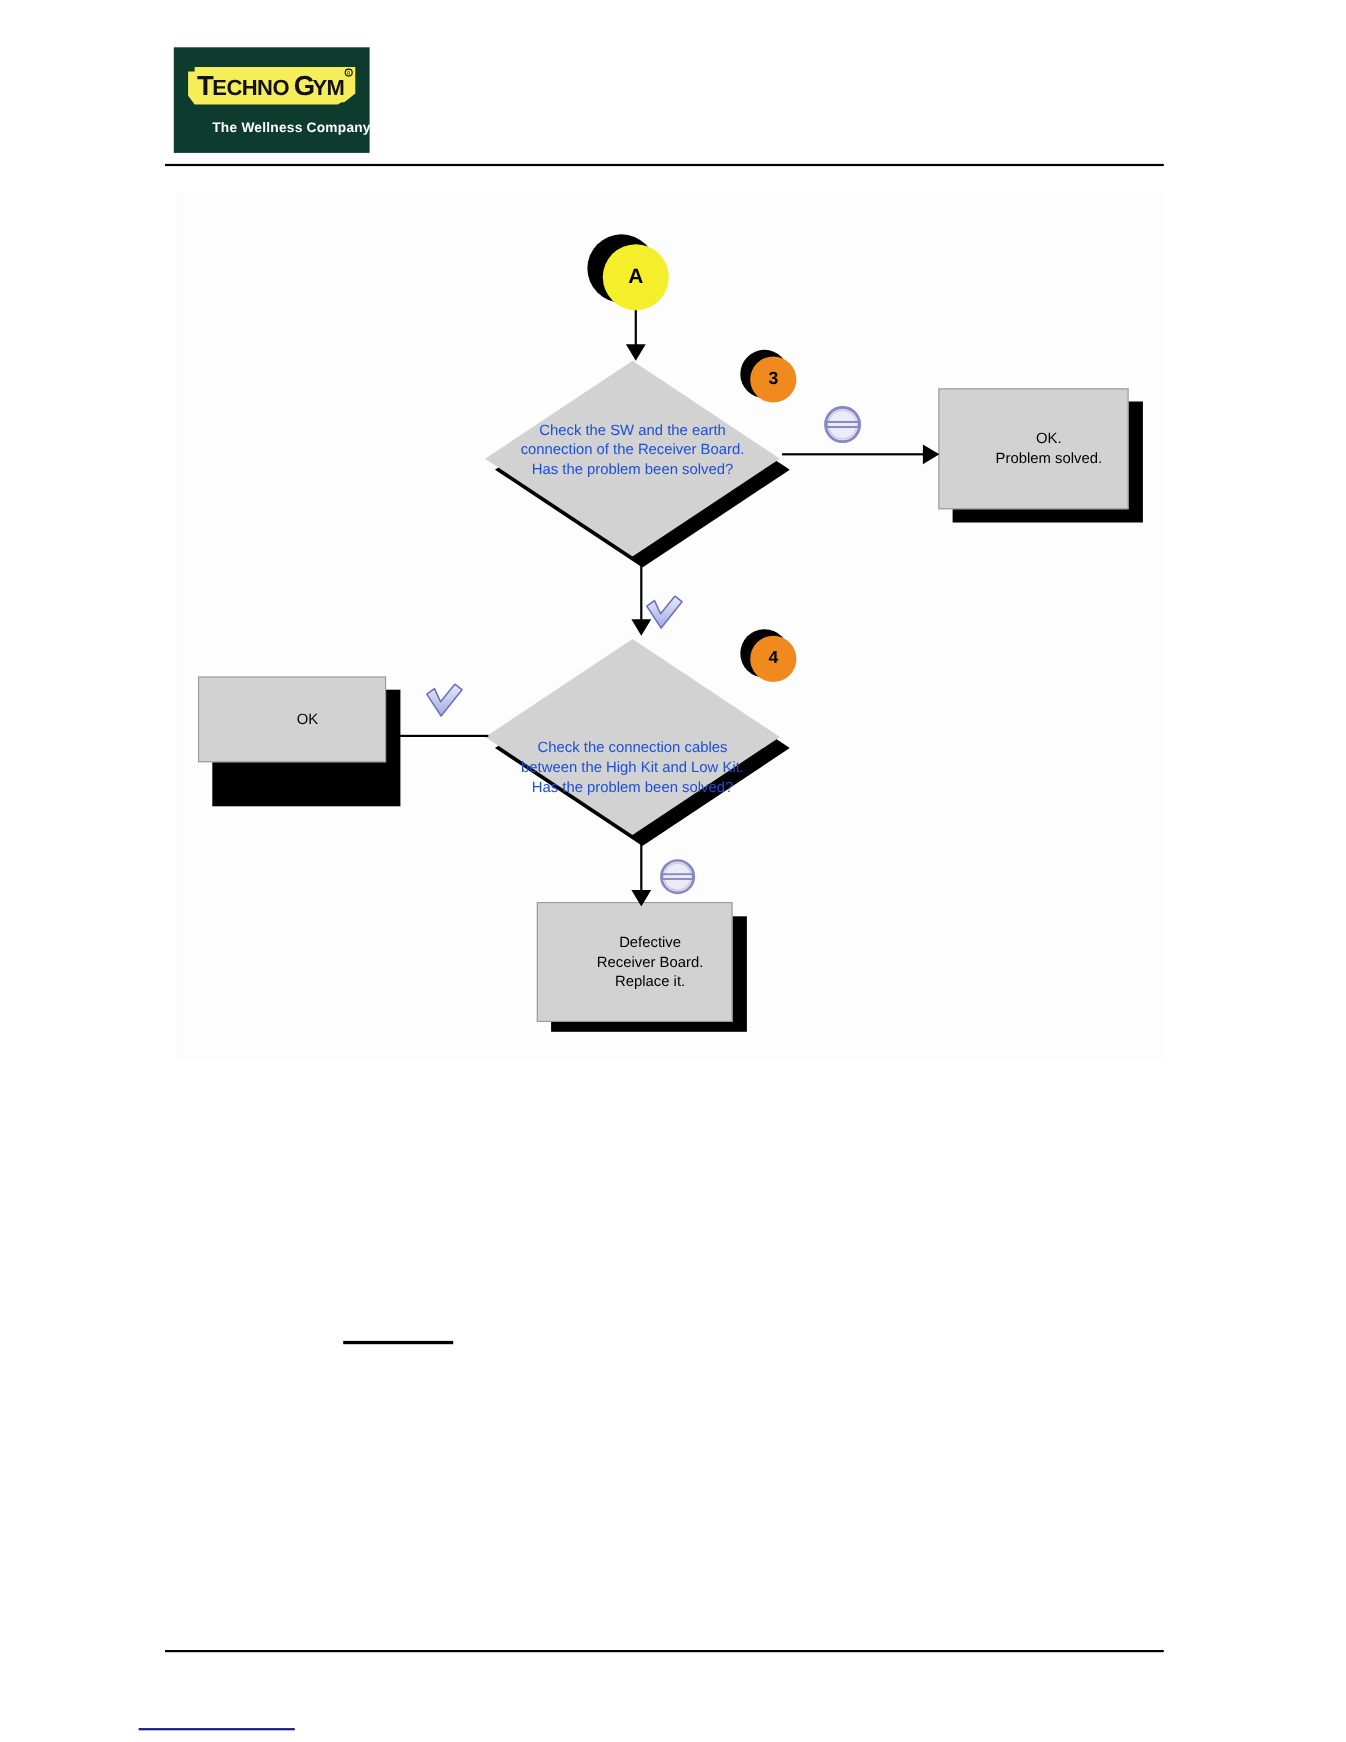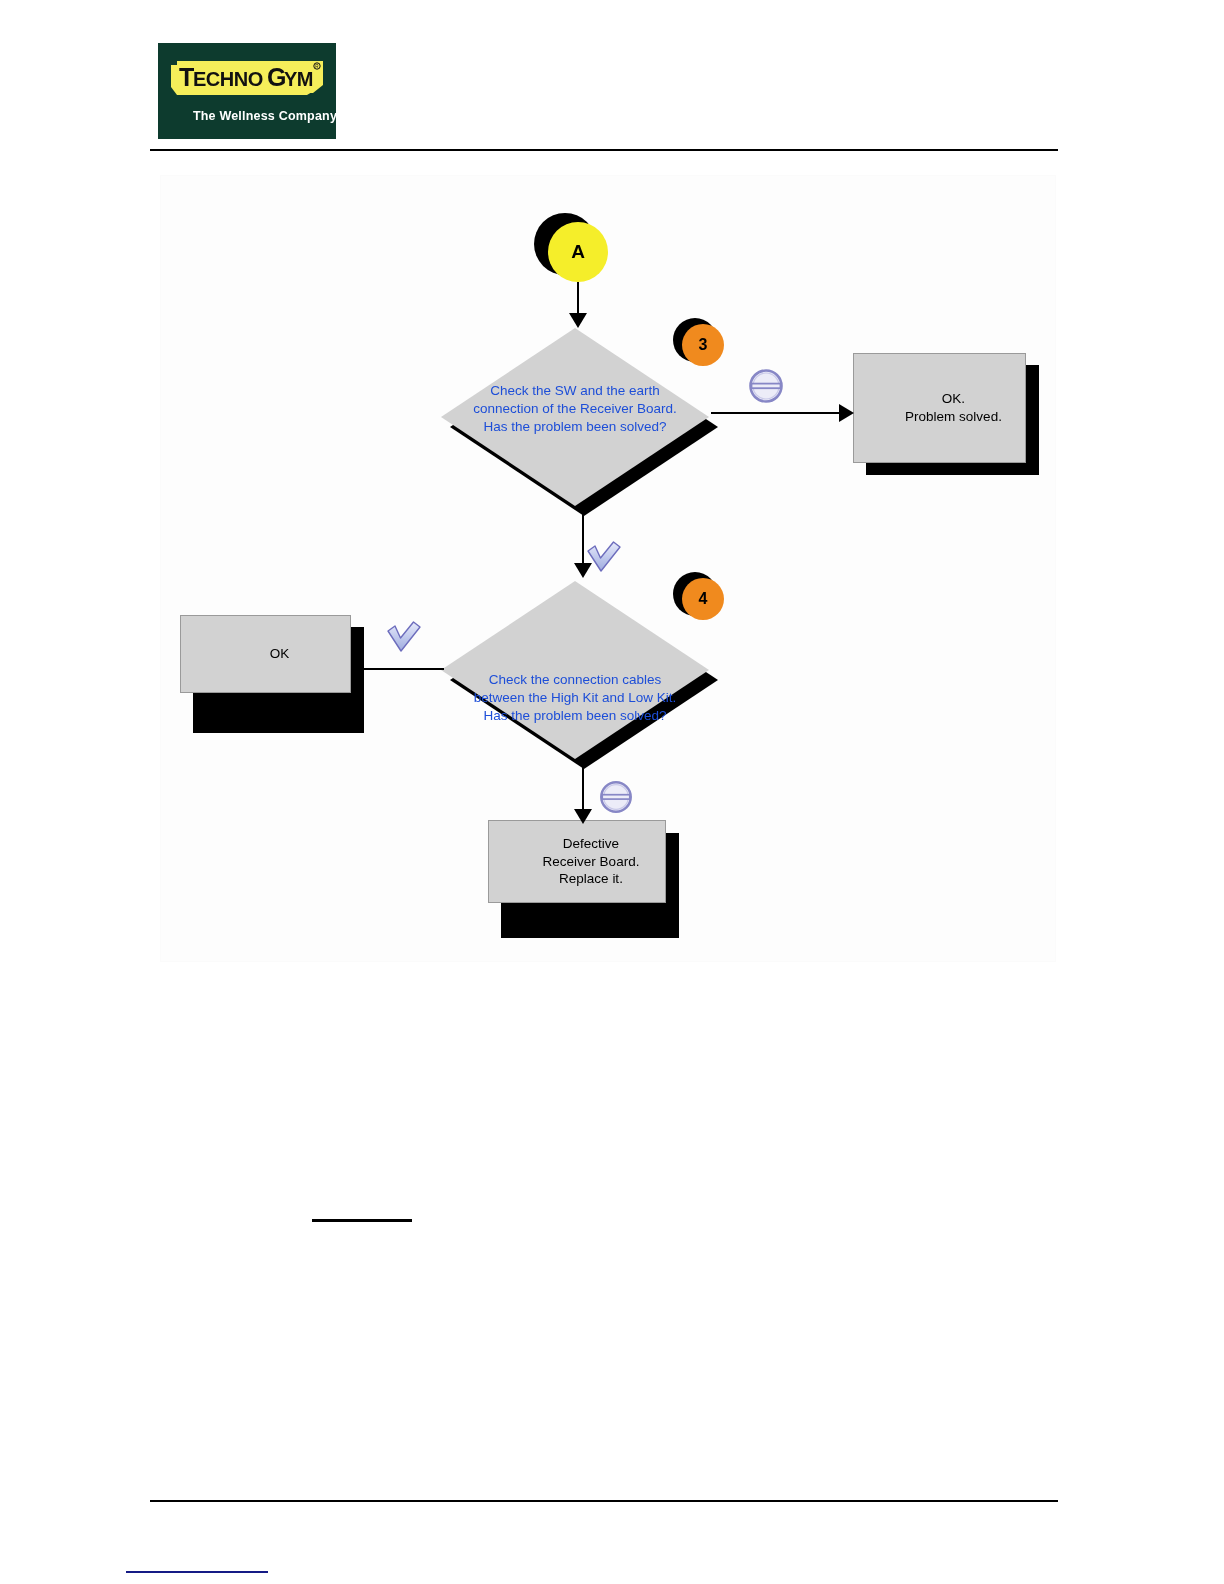--- a/index.html
+++ b/index.html
@@ -287,19 +287,19 @@
 <div class="line-v" style="left:582px; top:759px; height:59px;"></div>
 <div class="arrow-down" style="left:574px; top:809px;"></div>
 
 <svg class="icon-no" style="left:597px; top:778px; width:38px; height:38px;" viewBox="0 0 40 40">
   <circle cx="20" cy="20" r="15.5" fill="#ececf8" stroke="#8787c6" stroke-width="2.6"></circle>
   <circle cx="20" cy="20" r="13" fill="none" stroke="#c9c9e8" stroke-width="1.2"></circle>
   <rect x="5.5" y="17.6" width="29" height="4.6" fill="#ececf8" stroke="#8787c6" stroke-width="1.8"></rect>
 </svg>
 
 <div class="node-shadow" style="left:501px; top:833px; width:178px; height:105px;"></div>
-<div class="node-box" style="left:488px; top:820px; width:178px; height:83px;">Defective
+<div class="node-box" style="left:488px; top:820px; width:178px; height:109px;">Defective
 Receiver Board.
 Replace it.</div>
 
 <div id="blank-underline"></div>
 <div id="footer-rule"></div>
 <div id="footnote-rule"></div>
 
 </body></html>

